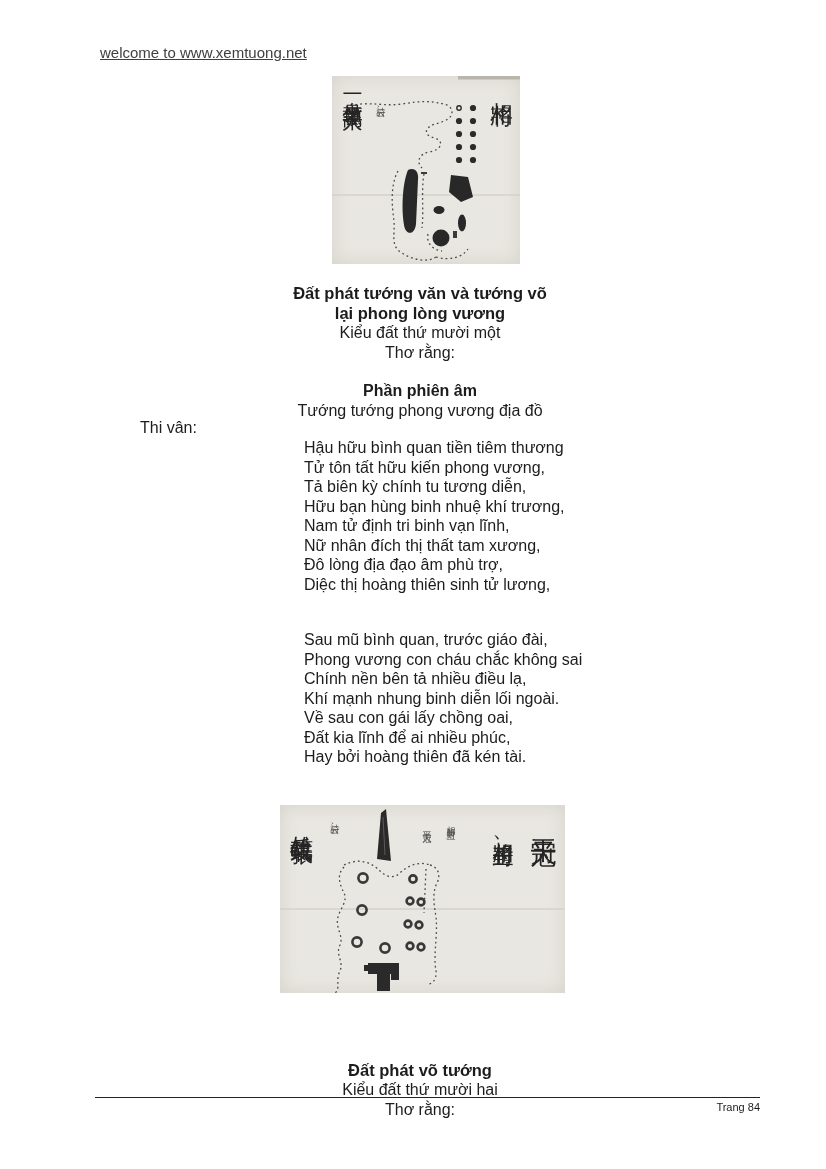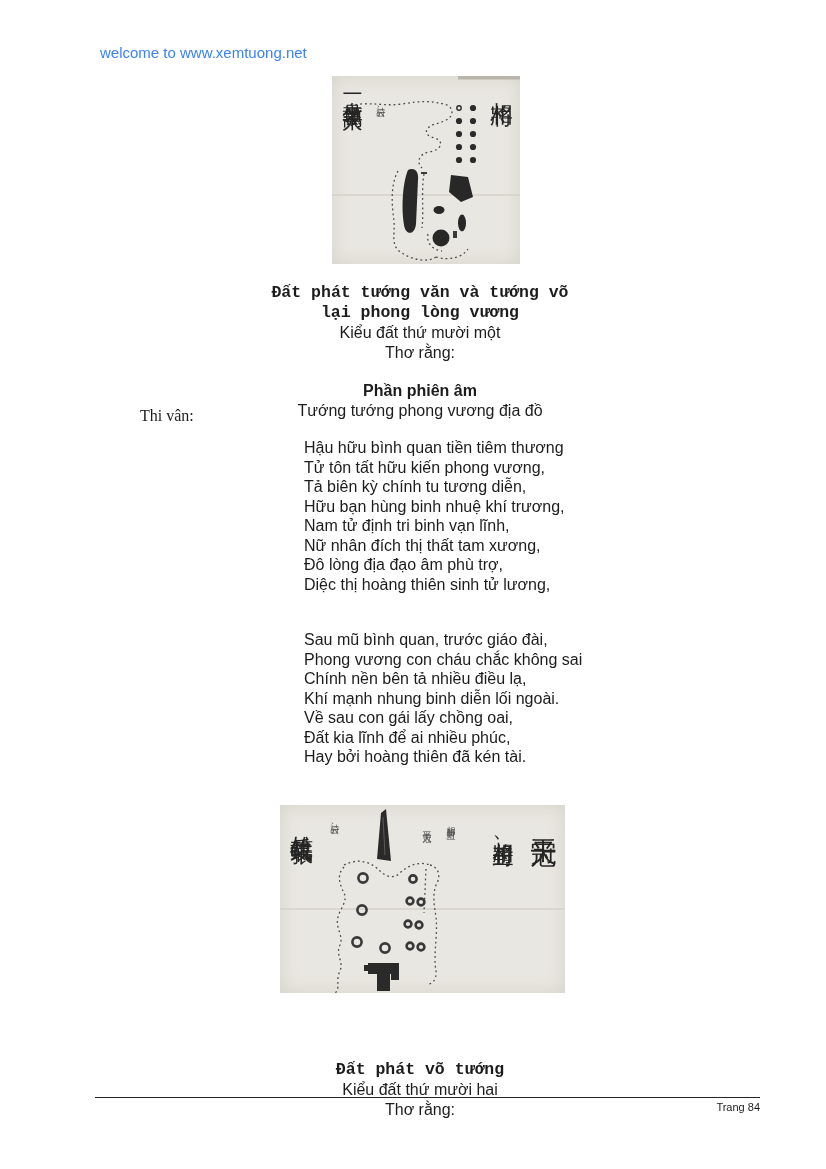--- a/index.html
+++ b/index.html
@@ -1,35 +1,35 @@
 <!DOCTYPE html>
 <html><head>
 <meta charset="utf-8">
 <style>
   html,body{margin:0;padding:0;background:#ffffff;}
   body{font-family:"Liberation Sans", sans-serif;color:#1c1c1c;}
   .page{position:relative;width:826px;height:1169px;background:#ffffff;overflow:hidden;}
 
-  .hdr{position:absolute;left:100px;top:44px;font-size:15px;color:#3b82f6;}
+  .hdr{position:absolute;left:100px;top:44px;font-size:15px;color:#404040;text-decoration:underline;}
 
   
   .scan{position:absolute;background:#e9e7e1;box-shadow:inset 0 0 18px rgba(120,115,100,.18);}
   .scan1{left:332px;top:76px;width:188px;height:188px;}
   .scan2{left:280px;top:805px;width:285px;height:188px;}
   .scan svg{position:absolute;left:0;top:0;}
   .vtext{position:absolute;writing-mode:vertical-rl;text-orientation:upright;
          font-family:"DejaVu Serif","Liberation Serif",serif;color:#242424;
          white-space:nowrap;letter-spacing:2px;}
 
   
   .ccol{position:absolute;left:17px;width:806px;text-align:center;font-size:16px;line-height:20px;}
   .b{font-weight:bold;}
-  .t17{font-size:16.5px;font-family:Liberation Mono, monospace;}
+  .t17{font-size:16.5px;}
 
-  .sidelbl{position:absolute;left:140px;top:407px;font-size:16px;font-family:Liberation Serif, serif;}
+  .sidelbl{position:absolute;left:140px;top:419px;font-size:16px;}
 
   .poem{position:absolute;left:304px;font-size:16px;line-height:19.5px;text-align:left;}
   .poem div{white-space:nowrap;}
 
   .footrule{position:absolute;left:95px;top:1097px;width:665px;border-top:1.4px solid #222;}
   .footlbl{position:absolute;right:66px;top:1101px;font-size:11px;}
 </style>
 </head>
 <body>
 

